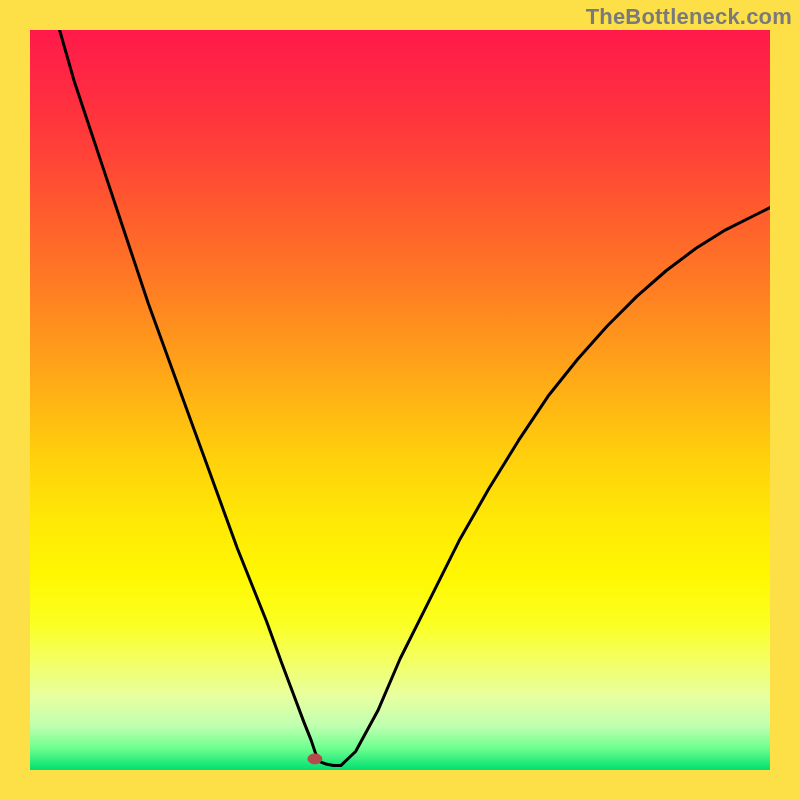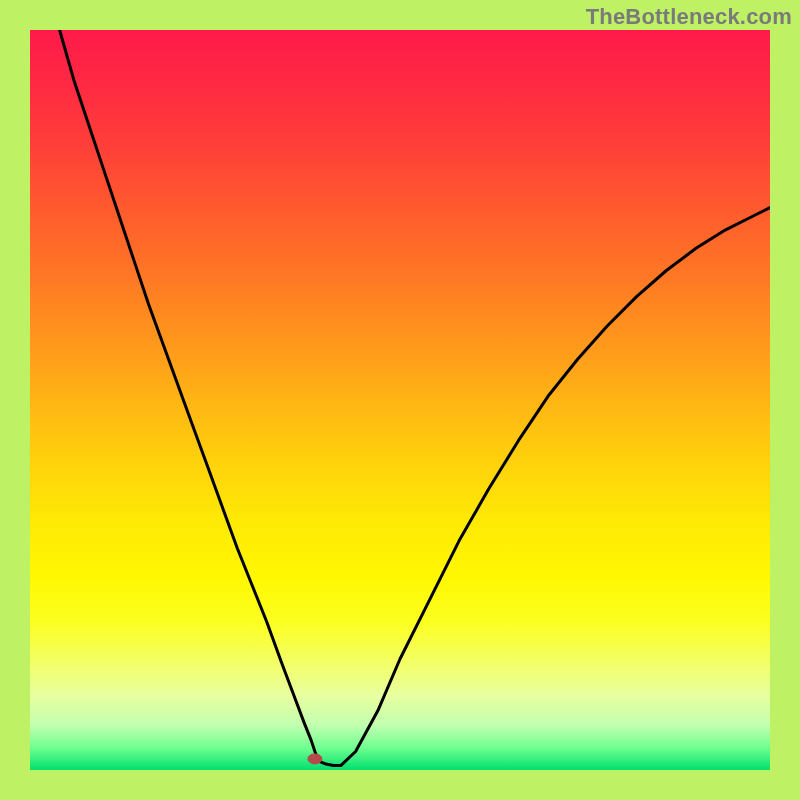--- a/index.html
+++ b/index.html
@@ -1,21 +1,21 @@
 <!DOCTYPE html>
 <html><head>
 <meta charset="utf-8">
 <style>
   * { margin: 0; padding: 0; box-sizing: border-box; }
   html, body { width: 800px; height: 800px; overflow: hidden; background: #000; }
   .frame {
     position: relative;
     width: 800px;
     height: 800px;
-    background: #bef264;
+    background: #fde047;
   }
   .plot-area {
     position: absolute;
     left: 30px;
     top: 30px;
     width: 740px;
     height: 740px;
     background: linear-gradient(to bottom,
       #ff1a4a 0%,
       #ff2b42 8%,

